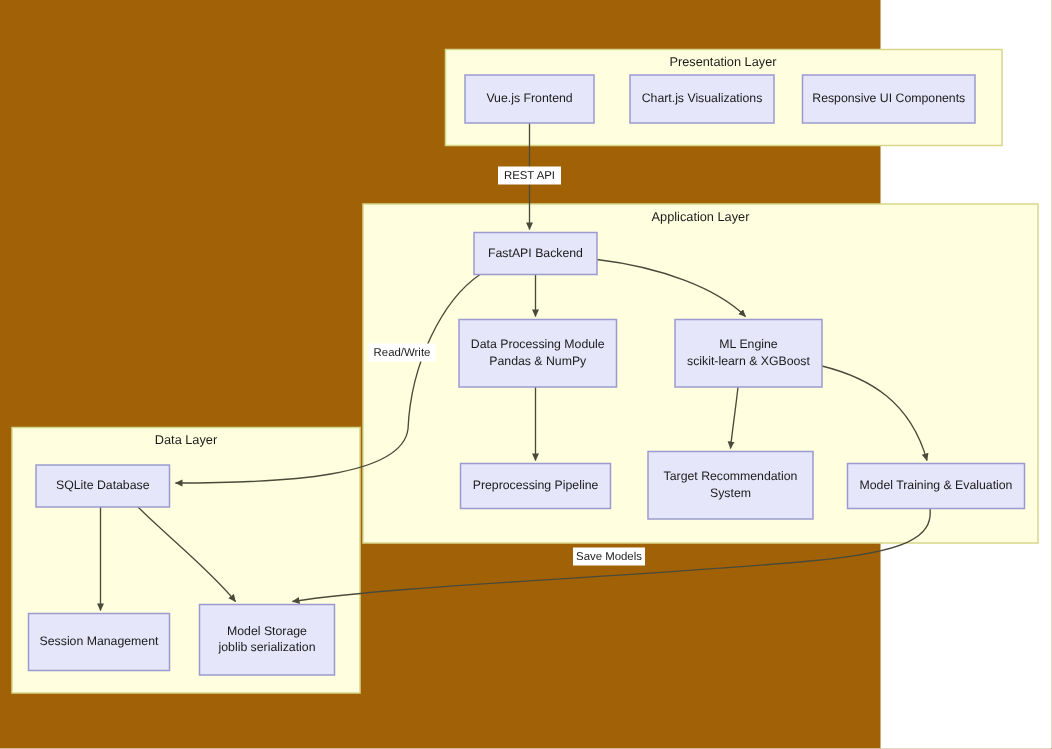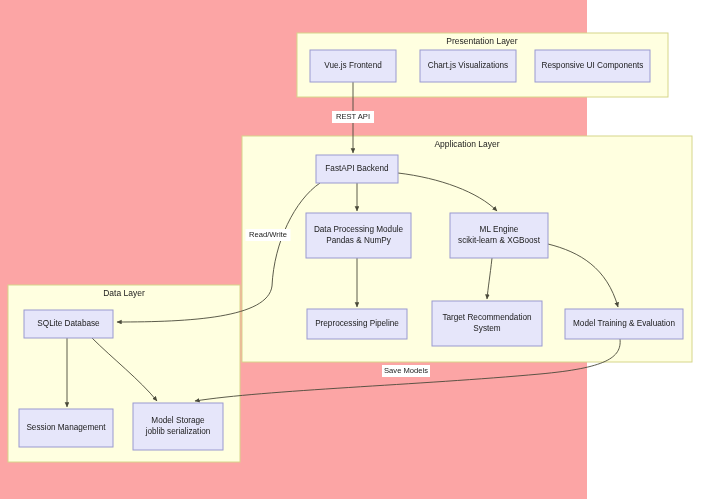--- a/index.html
+++ b/index.html
@@ -10,21 +10,21 @@
   body {
     width: 701px;
     height: 499px;
     overflow: hidden;
     font-family: "Liberation Sans", sans-serif;
   }
   #diagram-root {
     position: relative;
     width: 587px;
     height: 499px;
-    background: #fca5a5;
+    background: #a16207;
   }
   svg#diagram {
     display: block;
     width: 701px;
     height: 499px;
   }
   .layer-rect {
     fill: #ffffe0;
     stroke: #d6d68a;
     stroke-width: 1;

